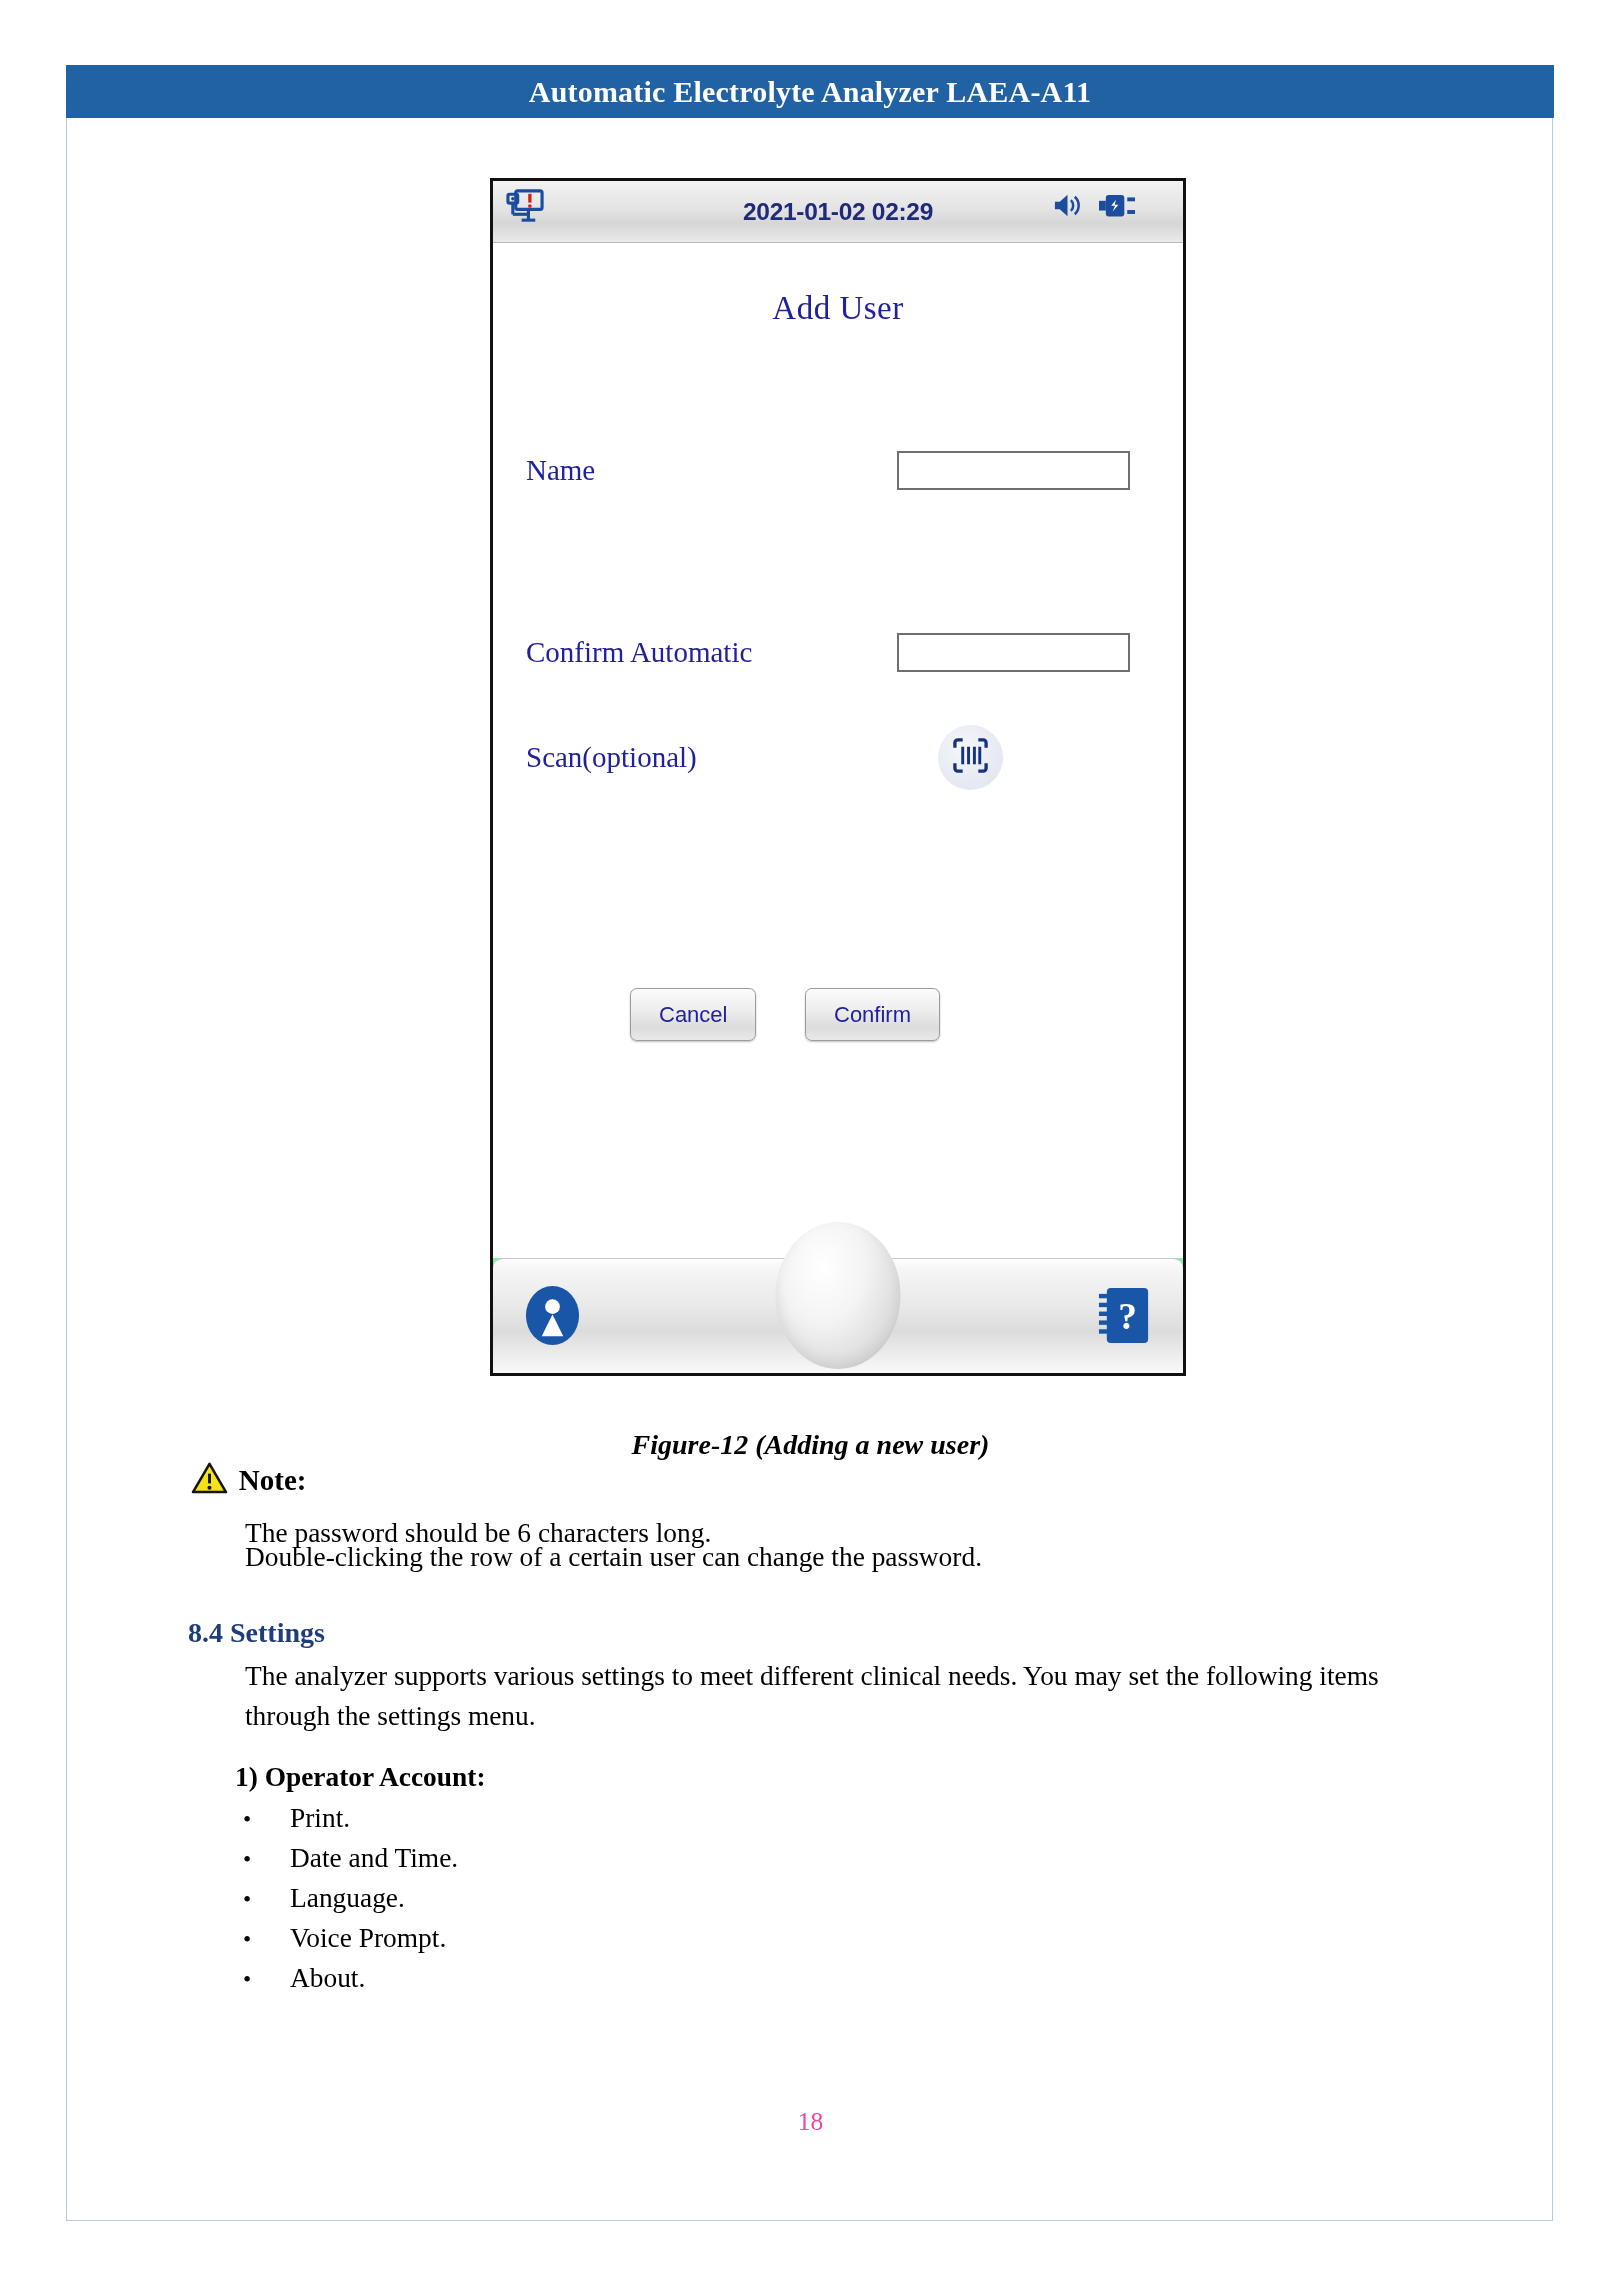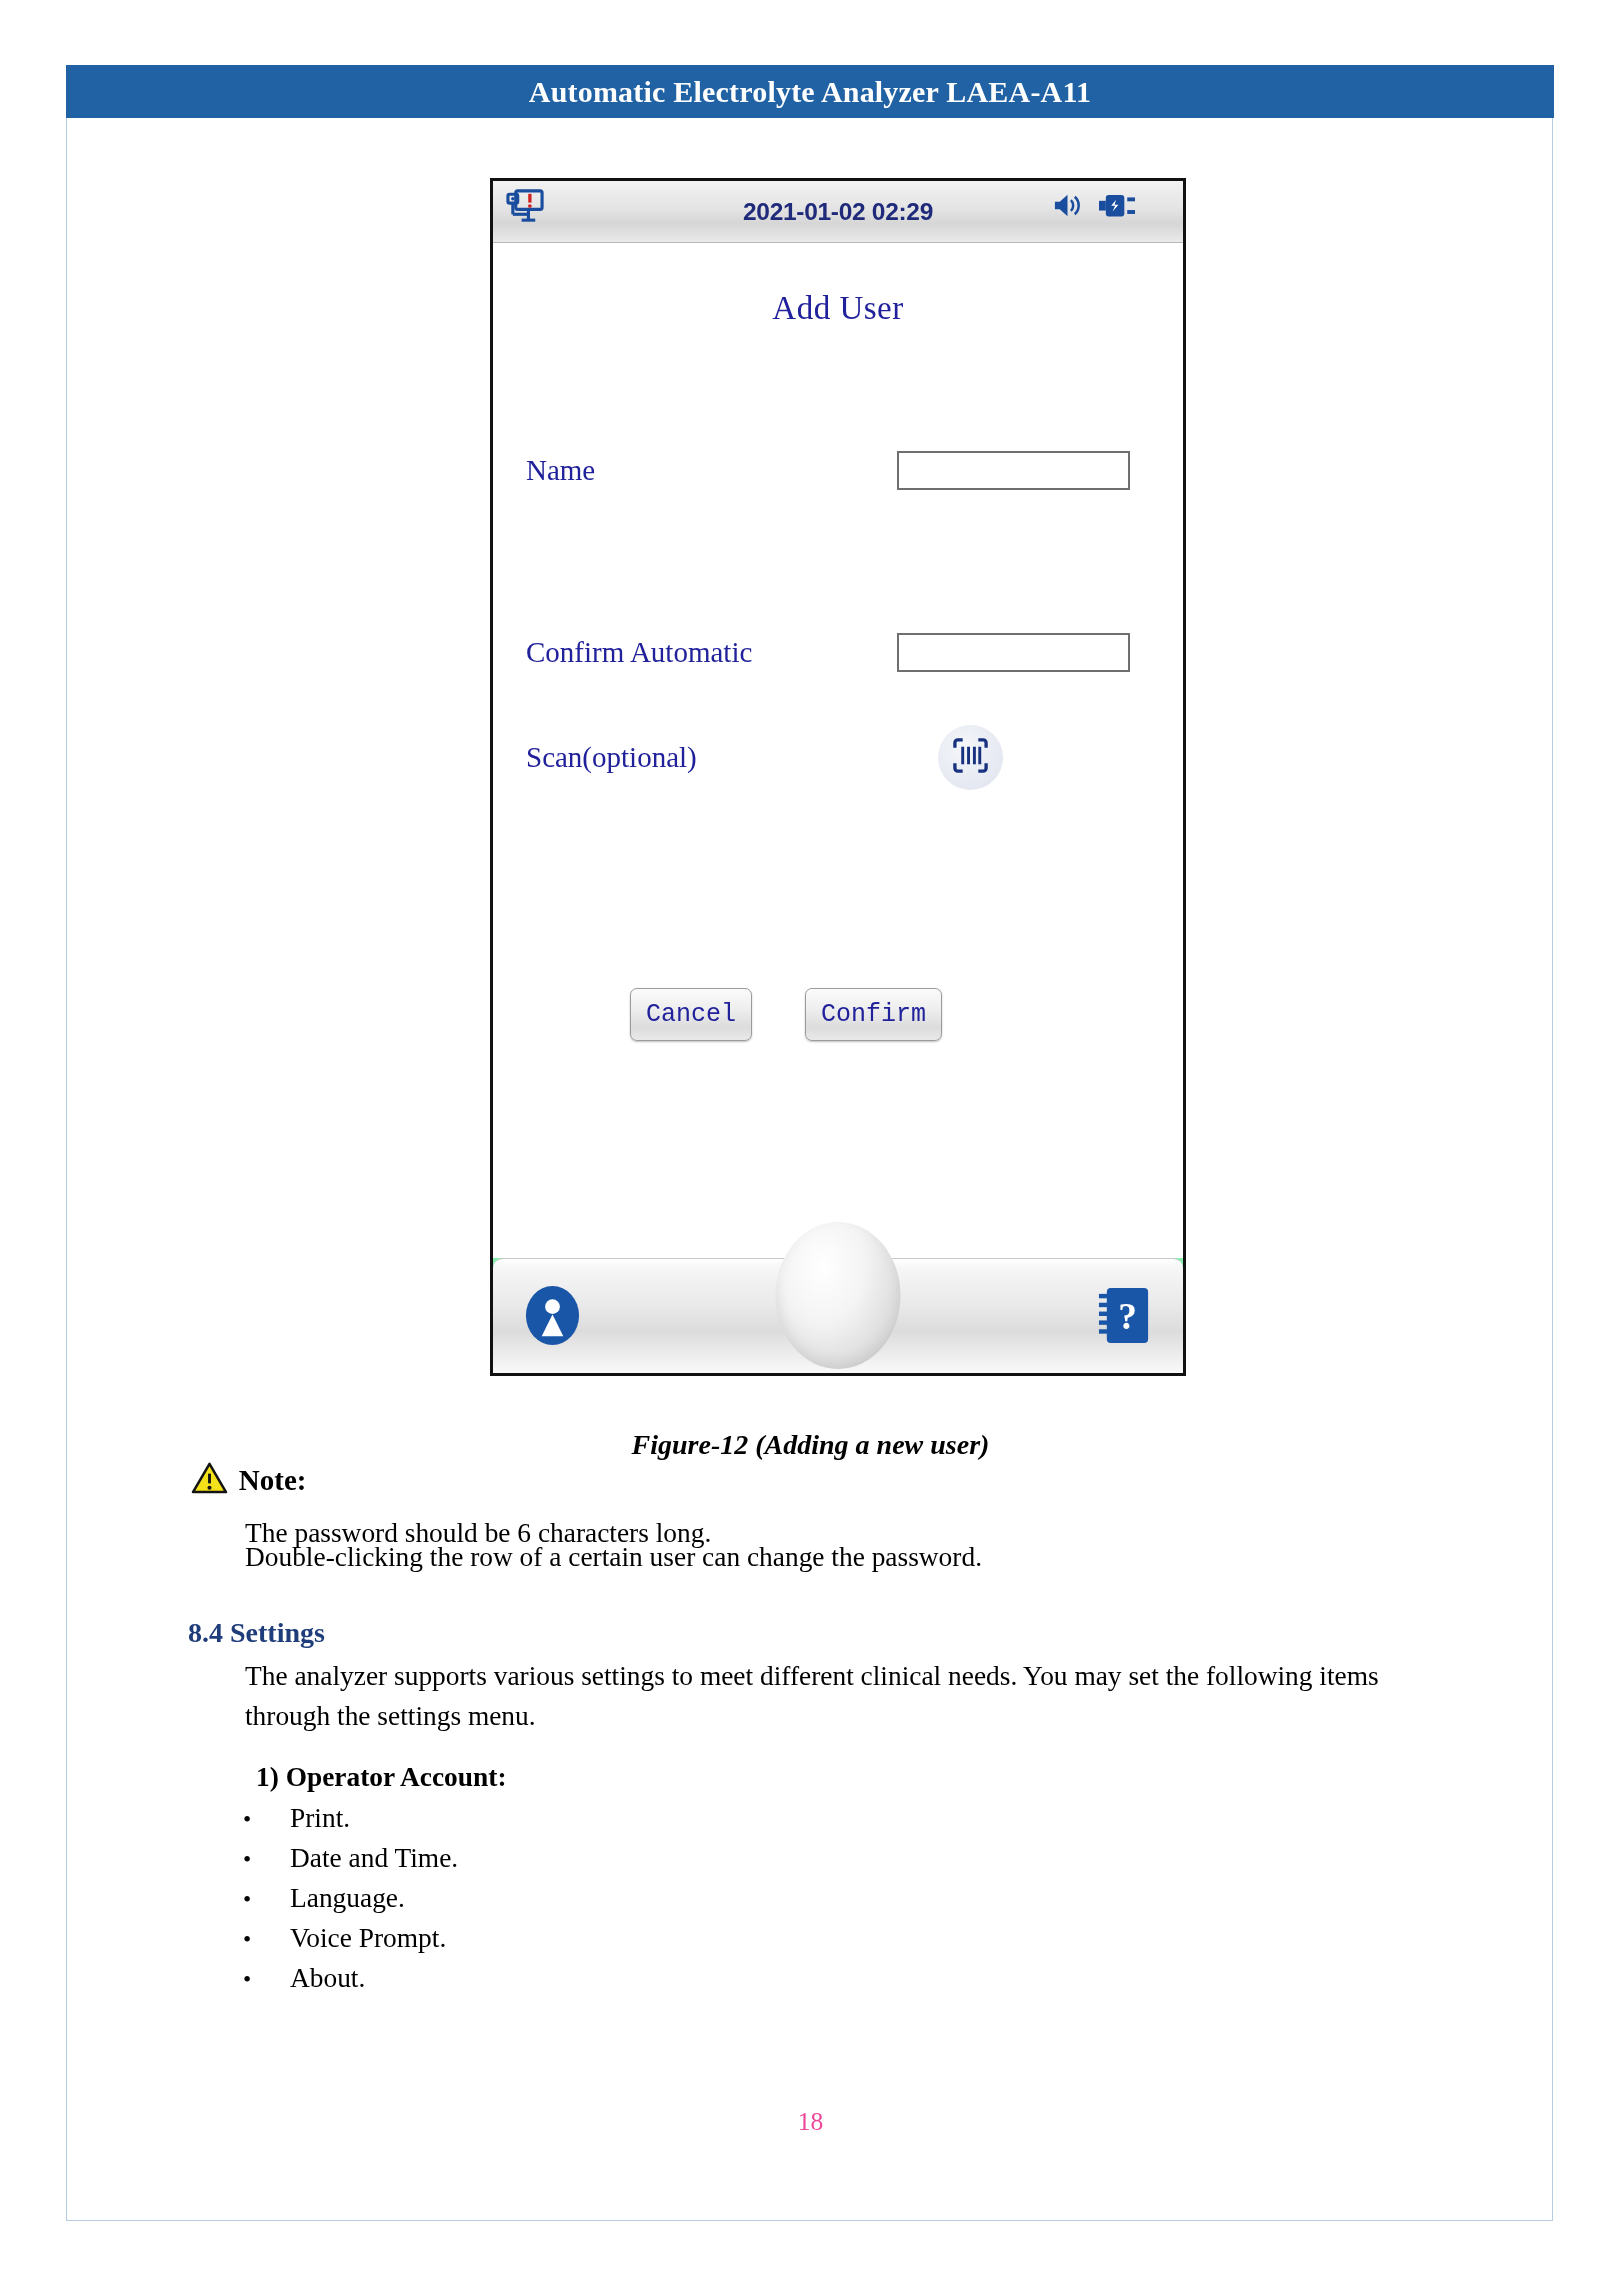--- a/index.html
+++ b/index.html
@@ -140,27 +140,27 @@
     display: flex;
     align-items: center;
     justify-content: center;
   }
 
   
   .btn-row { position: absolute; top: 745px; left: 0; right: 0; }
   .ui-btn {
     position: absolute;
     height: 51px;
-    padding: 0 15px;
+    padding: 0 28px;
     border: 1.5px solid #9b9b9b;
     border-radius: 6.9px;
     background: linear-gradient(to bottom, #fbfbfb 0%, #eeeeee 40%, #dcdcdc 75%, #e9e9e9 100%);
     color: #20219b;
-    font-size: 25px;
-    font-family: Liberation Mono, monospace;
+    font-size: 22px;
+    font-family: Liberation Sans, sans-serif;
     display: flex;
     align-items: center;
     justify-content: center;
     box-shadow: 0 1px 2px rgba(0,0,0,.25);
   }
   .btn-cancel { left: 137px; }
   .btn-confirm { left: 312px; }
 
   
   .navbar {
@@ -230,21 +230,20 @@
     line-height: 40px;
     color: #000000;
   }
   .list-heading {
     position: absolute;
     top: 1762px;
     left: 235px;
     font-size: 27.4px;
     font-weight: bold;
     color: #000000;
-    margin-left: 21px;
   }
   .bullets {
     position: absolute;
     top: 1803px;
     left: 243px;
   }
   .bullet-item {
     display: flex;
     align-items: baseline;
     height: 40px;

